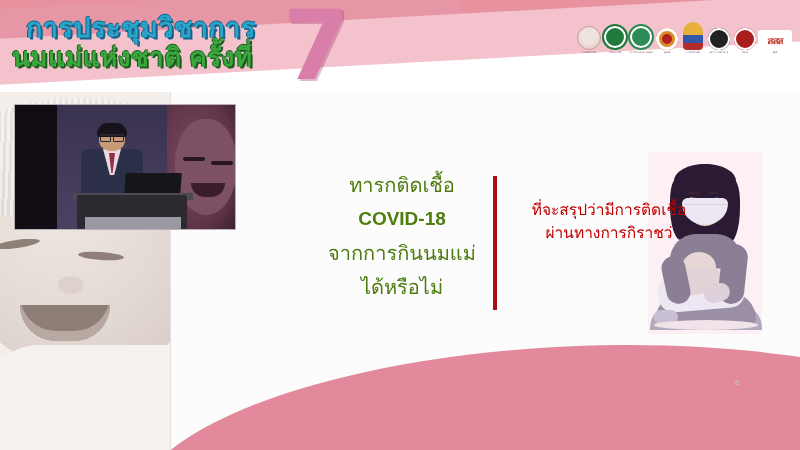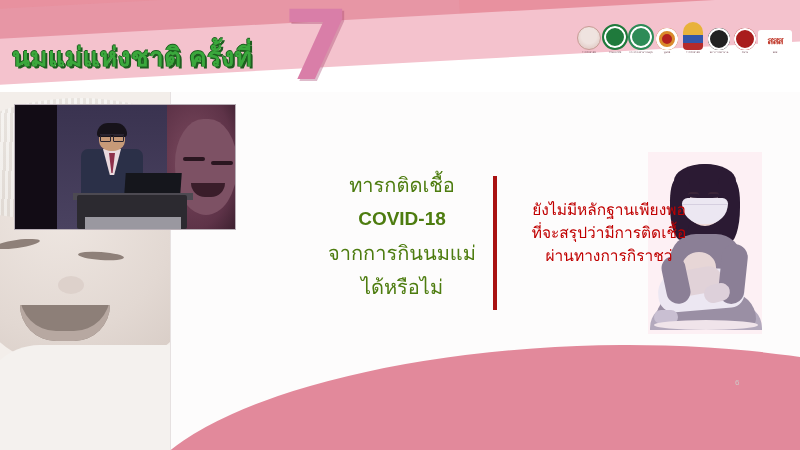--- a/index.html
+++ b/index.html
@@ -148,20 +148,21 @@
     <div class="wave"></div>
   </div>
   <div class="slide-edge"></div>
 
   <div class="banner">
     <div class="band1"></div>
     <div class="band3"></div>
     <div class="band2"></div>
 
     <div class="big7">7</div>
+    <div class="t-line1">การประชุมวิชาการ</div>
     <div class="t-line2">นมแม่แห่งชาติ ครั้งที่</div>
 
 
     <div class="logos">
       <div class="logo lg0">
           <div class="disc"></div>
           <div class="cap">ราชวิทยาลัย</div>
         </div>
       <div class="logo lg1">
           <div class="disc"></div>
@@ -240,19 +241,18 @@
     <div class="il-baby"></div>
     <div class="il-babyb"></div>
     <div class="il-armR"></div>
     <div class="il-armL"></div>
     <div class="il-hand"></div>
     <div class="il-foot"></div>
     <div class="il-shadow"></div>
   </div>
 
   <div class="ablock">
-    <div class="aline">ยังไม่มีหลักฐานเพียงพอ</div>
     <div class="aline">ที่จะสรุปว่ามีการติดเชื้อ</div>
     <div class="aline">ผ่านทางการกิราชว่</div>
   </div>
 
   <div class="pagenum">6</div>
 </div>
 
 </body></html>

